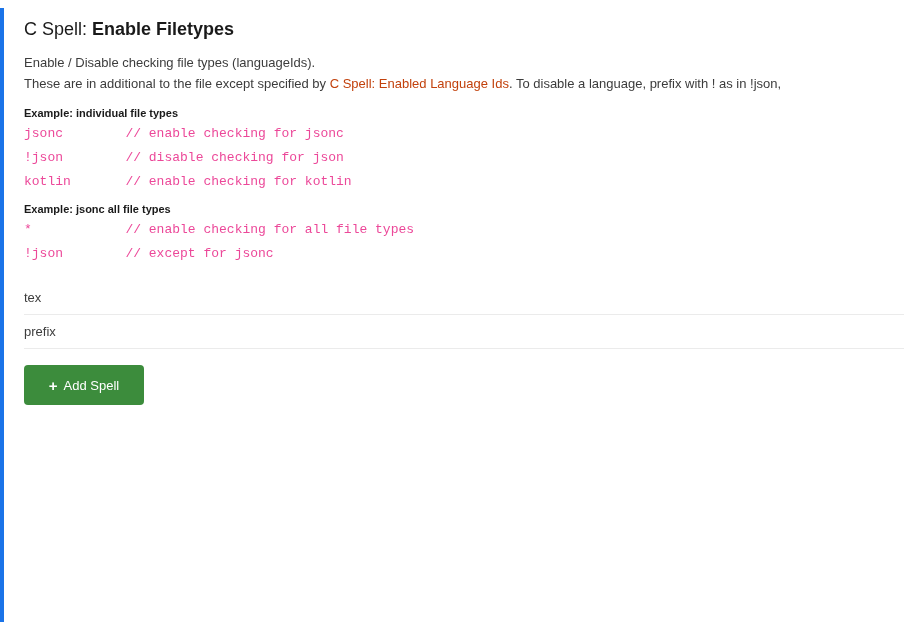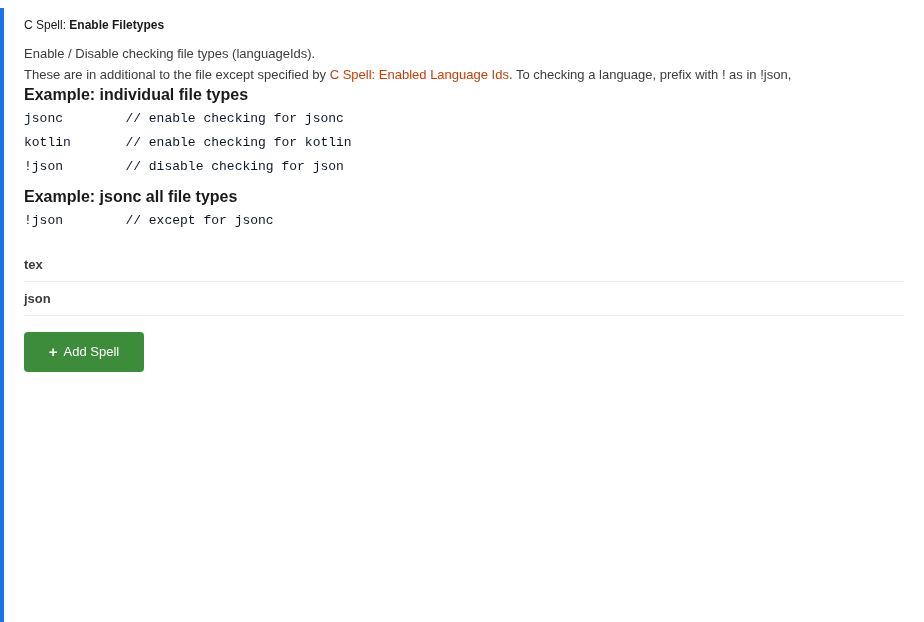--- a/index.html
+++ b/index.html
@@ -29,70 +29,69 @@
       flex-shrink: 0;
       margin-top: 8px;
     }
 
     .content {
       padding: 16px 20px 20px 20px;
       flex: 1;
     }
 
     .setting-title {
-      font-size: 12px;
+      font-size: 18px;
       color: #1a1a1a;
       margin-bottom: 10px;
       line-height: 1.5;
     }
 
     .setting-title span {
       font-weight: normal;
     }
 
     .setting-title strong {
       font-weight: 700;
     }
 
     .description {
       font-size: 13px;
       color: #3c3c3c;
       line-height: 1.6;
-      margin-bottom: 0;
+      margin-bottom: 12px;
     }
 
     .description a {
       color: #c2410c;
       text-decoration: none;
     }
 
     .example-heading {
       font-weight: 700;
-      font-size: 16px;
+      font-size: 11px;
       color: #1a1a1a;
       margin-bottom: 4px;
     }
 
     .code-block {
       font-family: 'Courier New', Courier, monospace;
       font-size: 13px;
-      color: #0f172a;
+      color: #ec4899;
       margin-bottom: 2px;
       line-height: 1.7;
       white-space: pre;
     }
 
     .code-section {
       margin-bottom: 10px;
     }
 
     .items-list {
       margin-top: 16px;
       margin-bottom: 16px;
-      font-weight: bold;
     }
 
     .add-item-button {
       display: inline-flex;
       align-items: center;
       justify-content: center;
       background-color: #3c8c3c;
       color: #ffffff;
       border: none;
       border-radius: 4px;
@@ -129,41 +128,42 @@
 <div class="container">
   <div class="blue-border"></div>
   <div class="content">
 
     <div class="setting-title">
       <span>C Spell: </span><strong>Enable Filetypes</strong>
     </div>
 
     <div class="description">
       <span>Enable / Disable checking file types (languageIds).</span><br>
-      <span>These are in additional to the file except specified by </span><a href="#">C Spell: Enabled Language Ids</a><span>. To checking a language, prefix with ! as in !json,</span>
+      <span>These are in additional to the file except specified by </span><a href="#">C Spell: Enabled Language Ids</a><span>. To disable a language, prefix with ! as in !json,</span>
     </div>
 
     <div class="code-section">
       <div class="example-heading">Example: individual file types</div>
       <div class="code-block">jsonc        // enable checking for jsonc</div>
+      <div class="code-block">!json        // disable checking for json</div>
       <div class="code-block">kotlin       // enable checking for kotlin</div>
-      <div class="code-block">!json        // disable checking for json</div>
     </div>
 
     <div class="code-section">
       <div class="example-heading">Example: jsonc all file types</div>
+      <div class="code-block">*            // enable checking for all file types</div>
       <div class="code-block">!json        // except for jsonc</div>
     </div>
 
     <div class="items-list">
       <div class="item-row">
         <span class="item-text">tex</span>
       </div>
       <div class="item-row">
-        <span class="item-text">json</span>
+        <span class="item-text">prefix</span>
       </div>
     </div>
 
     <button class="add-item-button">
       <span class="plus-icon">+</span>
       <span>Add Spell</span>
     </button>
 
   </div>
 </div>

